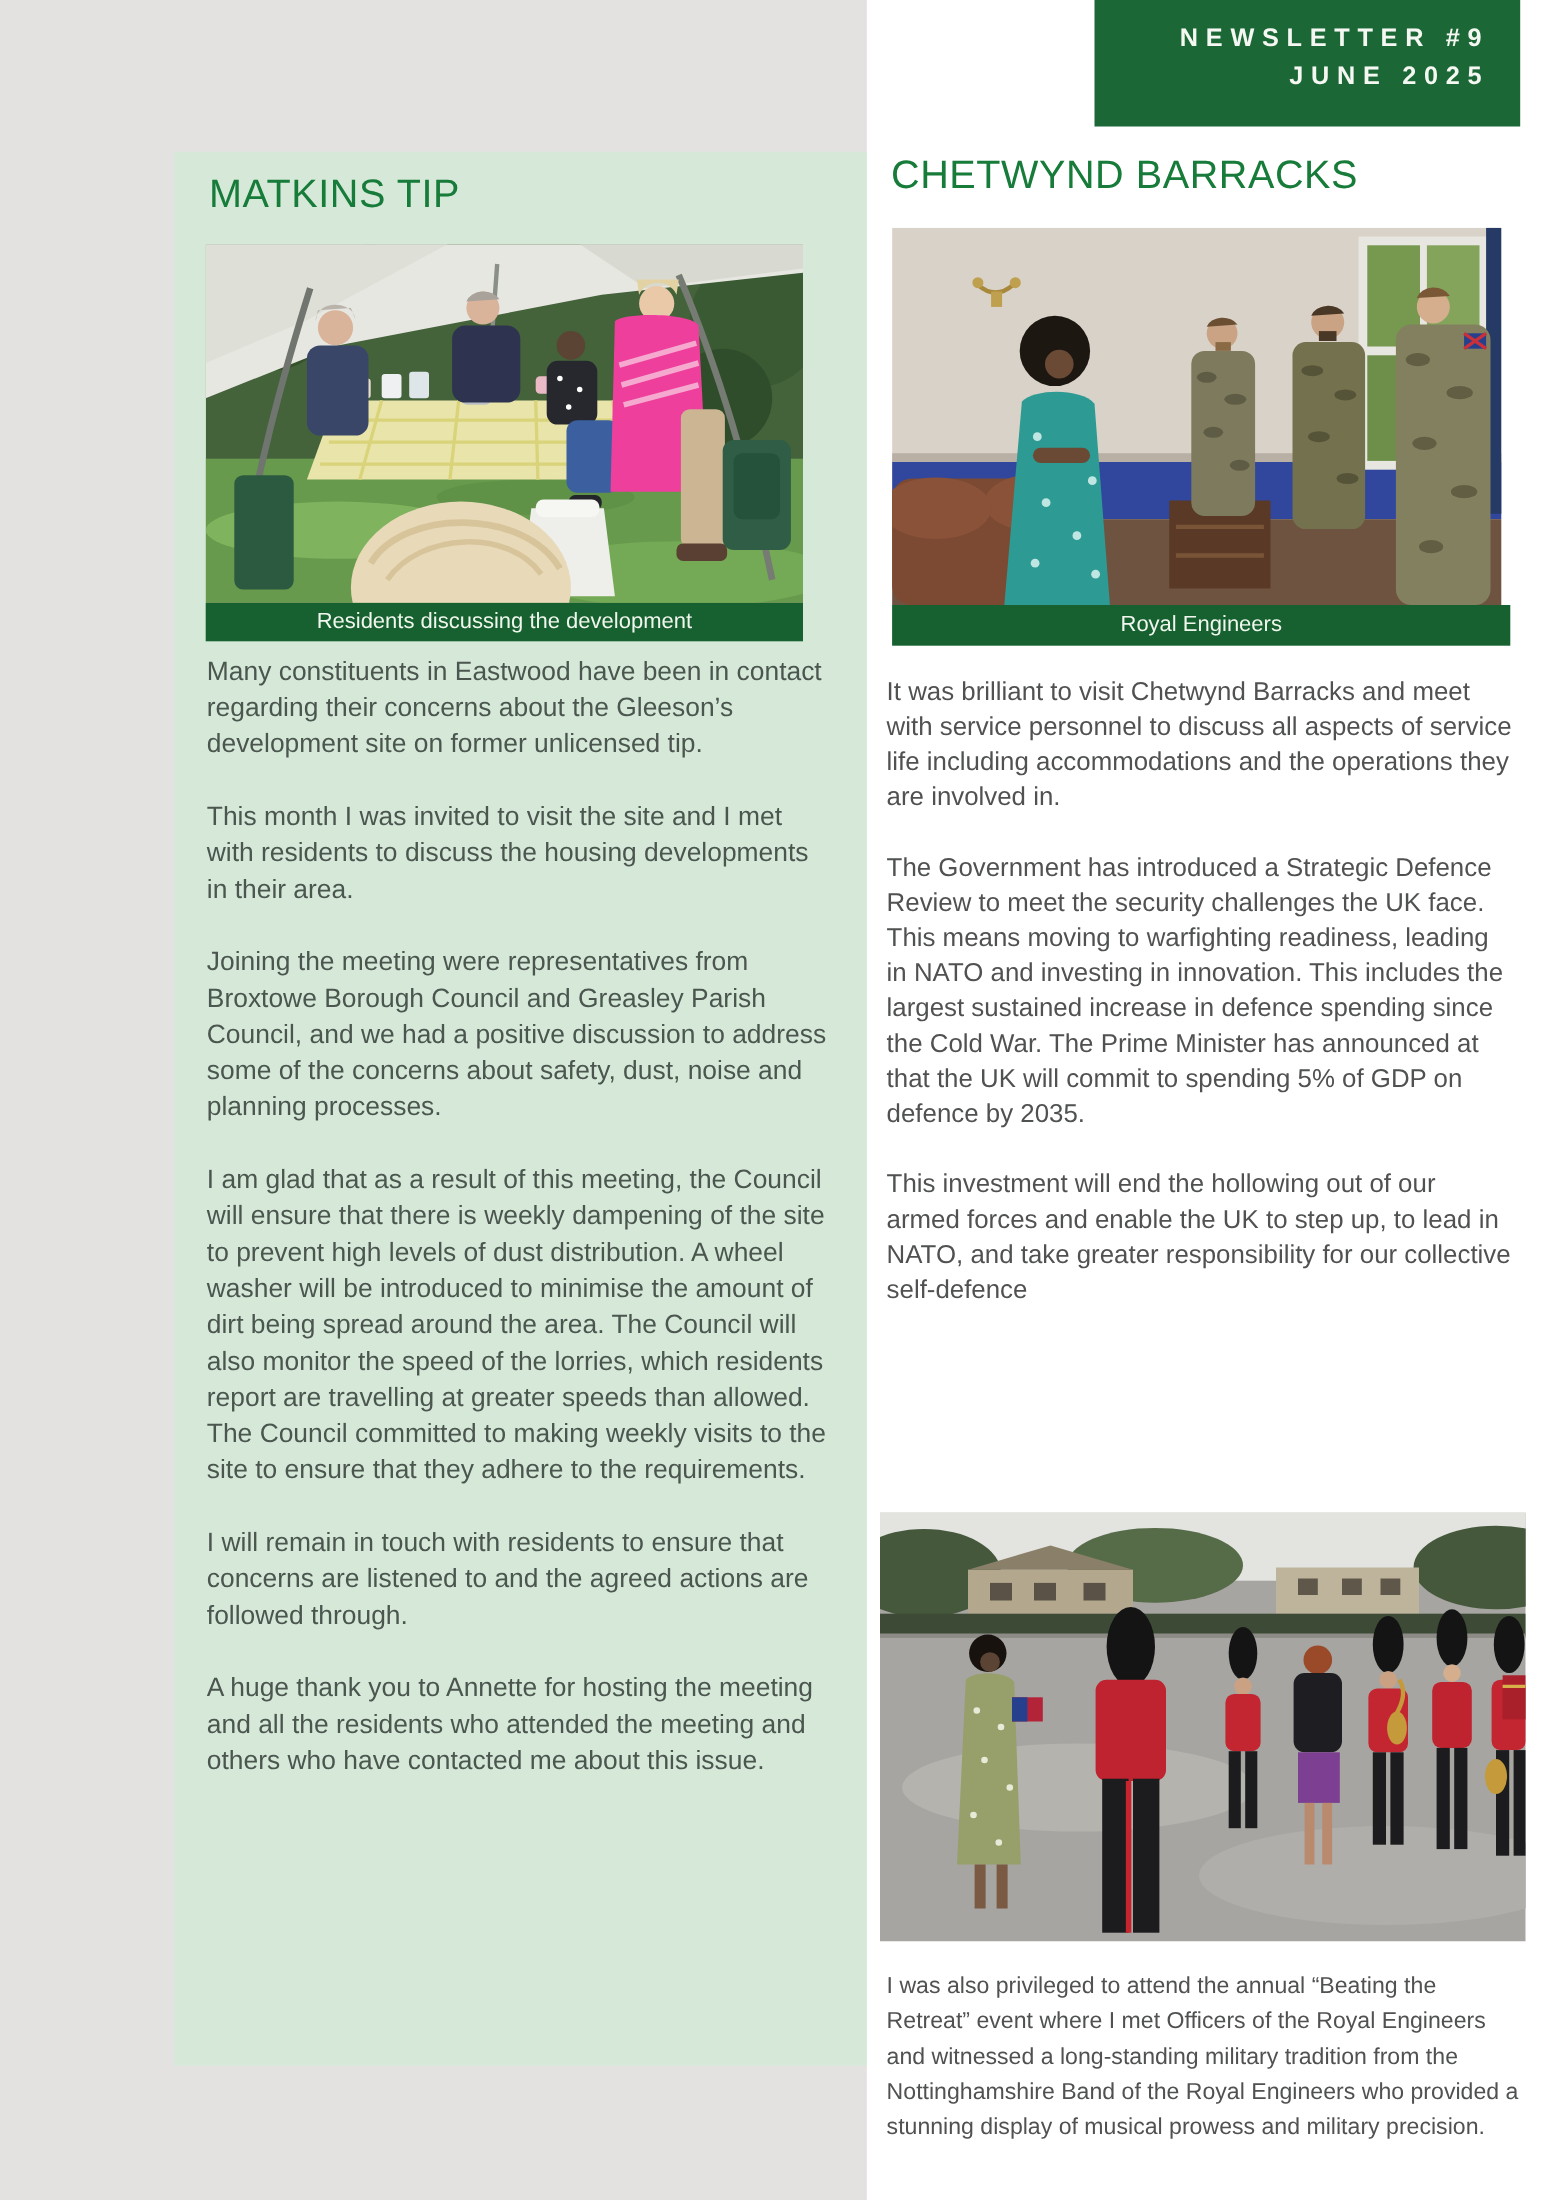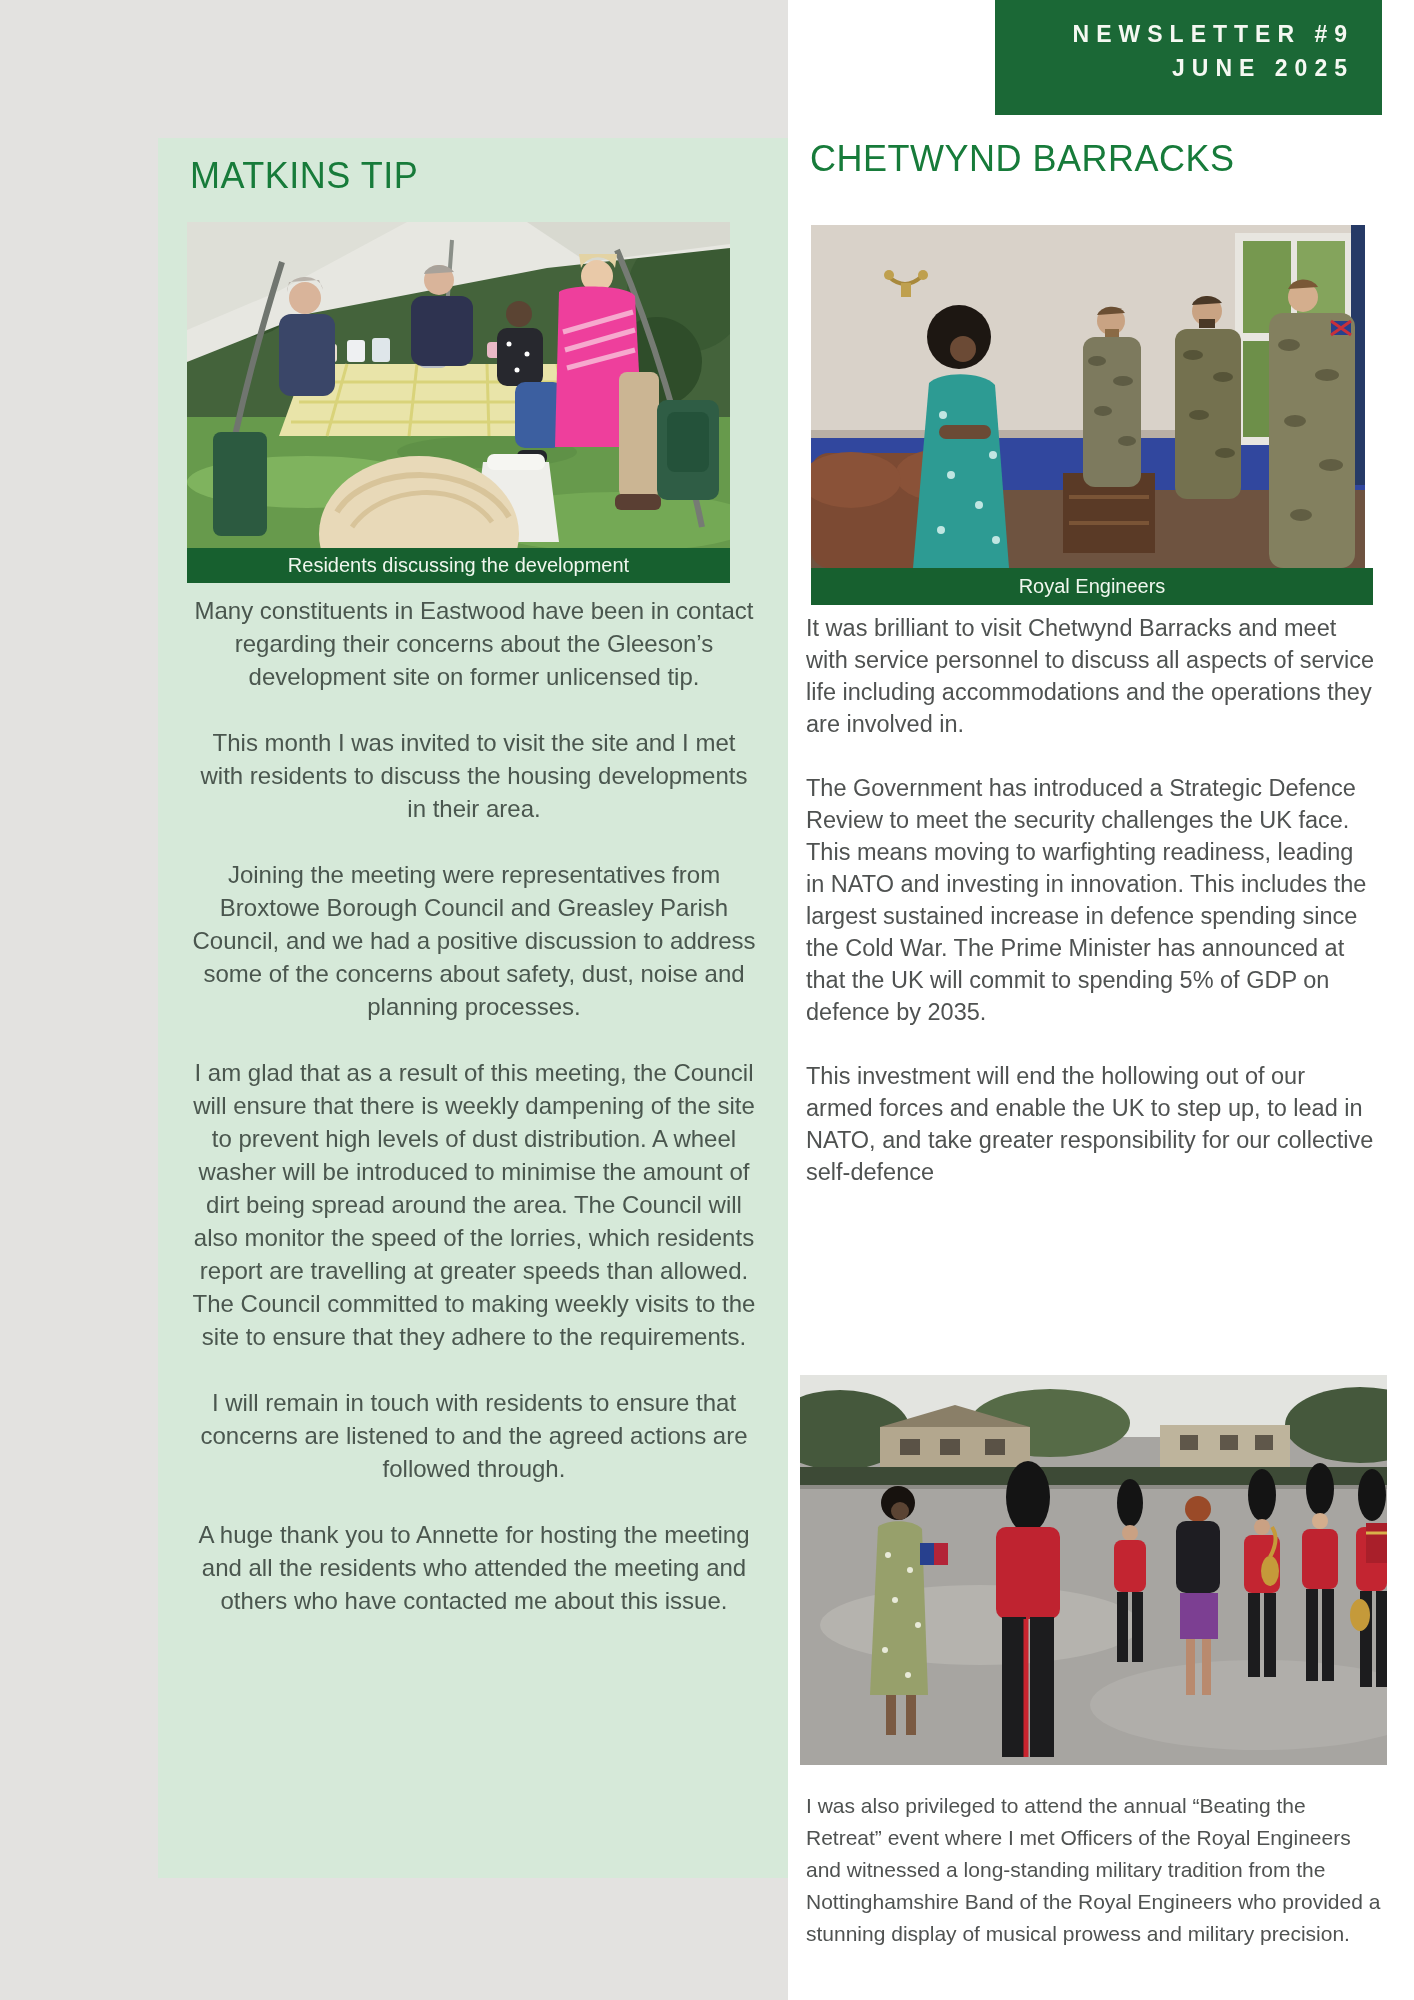--- a/index.html
+++ b/index.html
@@ -32,27 +32,27 @@
   }
   #left-heading  { left:190px; top:155px; }
   #right-heading { left:810px; top:138px; }
   figure { position:absolute; display:block; }
   figure svg { display:block; }
   figcaption {
     display:block; background:#17602f; color:#f0f7ee; text-align:center;
     font-size:20px; line-height:35px; height:35px; overflow:hidden;
   }
   #fig-garden   { left:187px; top:222px; width:543px; }
-  #fig-barracks { left:811px; top:225px; width:562px; }
+  #fig-barracks { left:811px; top:207px; width:562px; }
   #fig-barracks figcaption { height:37px; line-height:37px; }
   #fig-band     { left:800px; top:1375px; width:587px; }
   .body-text p { margin:0 0 33px 0; }
   #left-text {
     position:absolute; left:188px; top:594px; width:572px;
-    font-size:24px; line-height:33px; color:#4a564e;text-align:center;
+    font-size:24px; line-height:33px; color:#4a564e;
   }
   #right-text {
     position:absolute; left:806px; top:612px; width:570px;
     font-size:23.5px; line-height:32px; color:#4f5251;
   }
   #right-text p { margin:0 0 32px 0; }
   #right-closing {
     position:absolute; left:806px; top:1790px; width:578px;
     font-size:21px; line-height:32px; color:#4f5251;
   }

